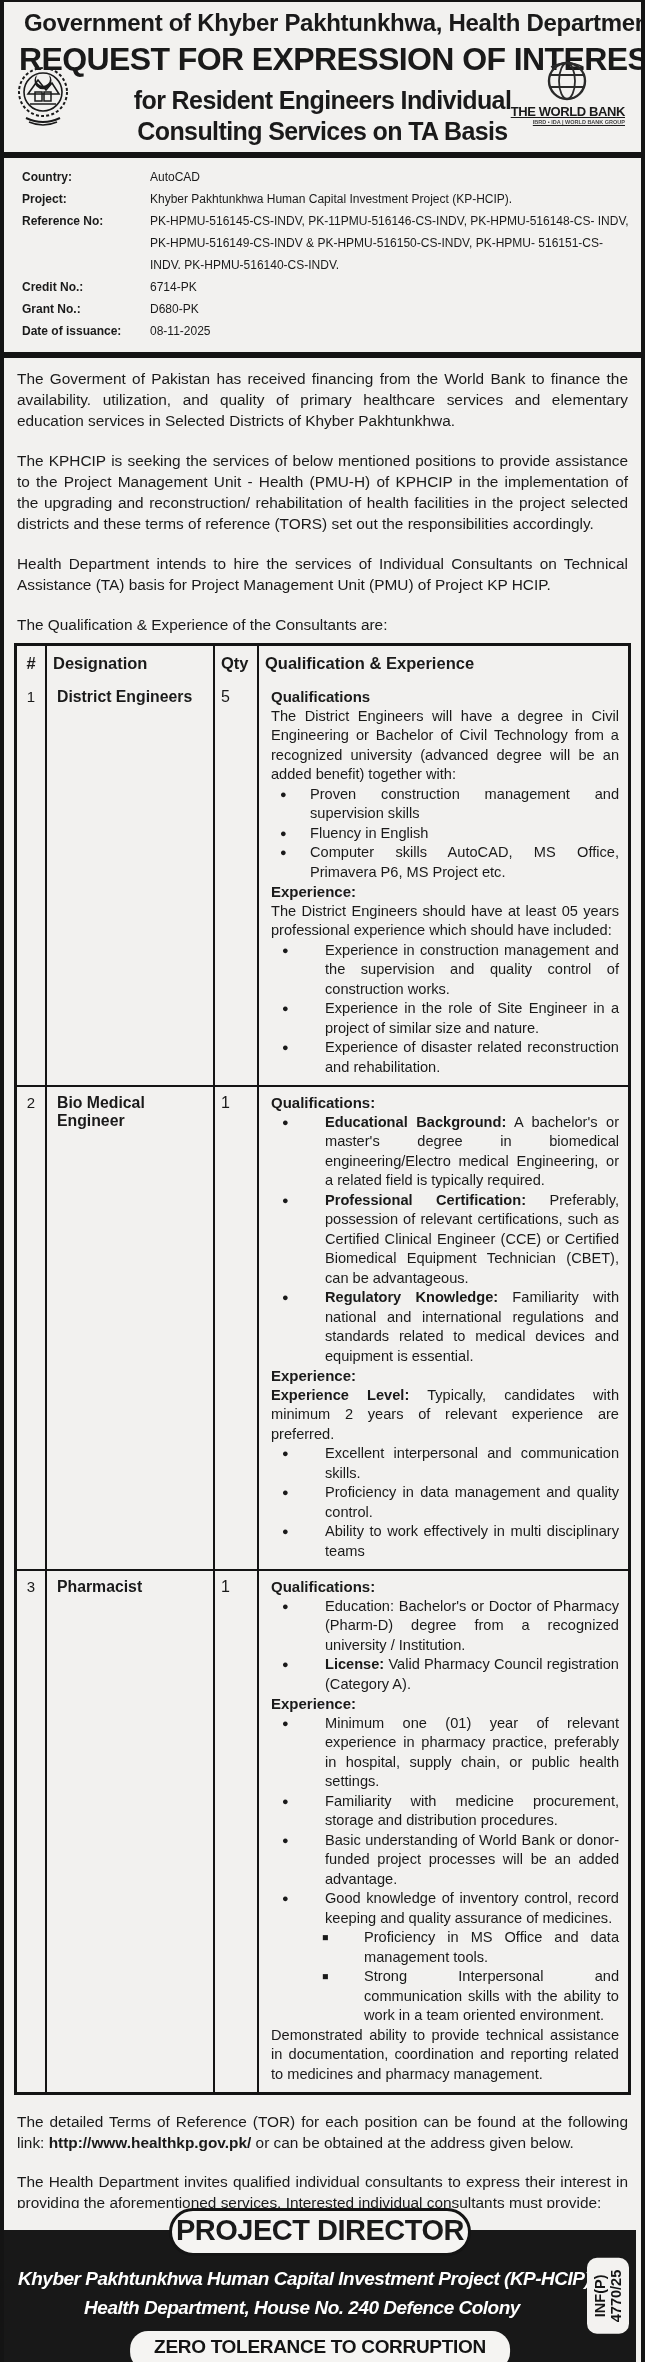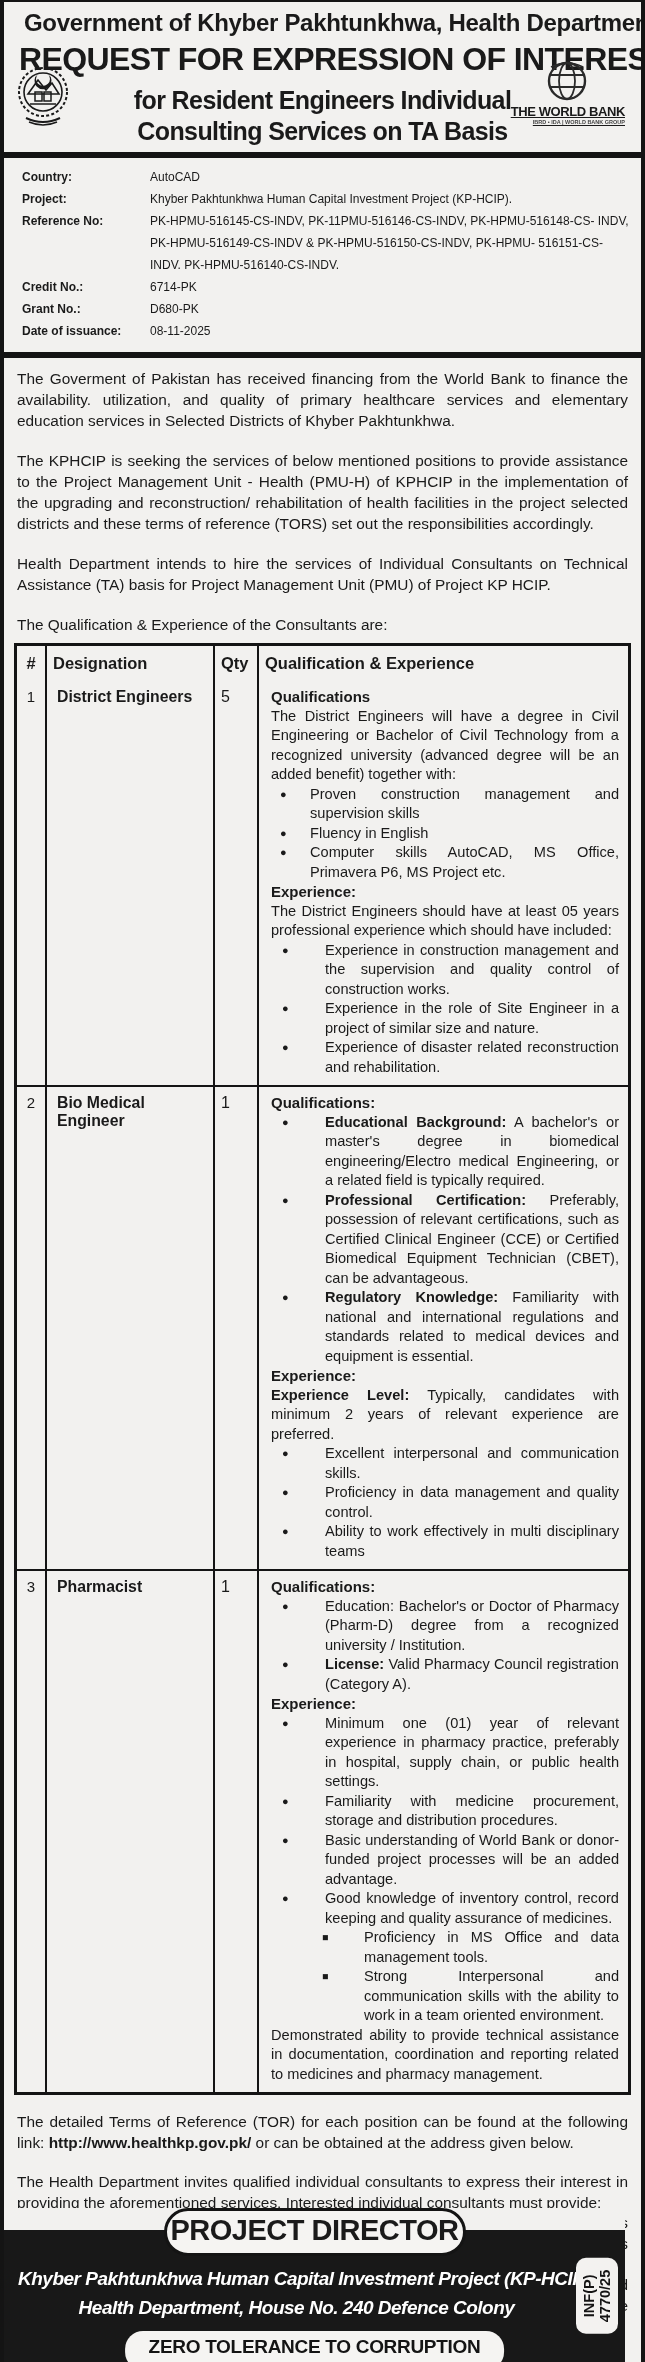--- a/index.html
+++ b/index.html
@@ -53,21 +53,21 @@
   .td{border-right:2px solid #141414;padding:7px 6px;}
   .td:last-child{border-right:none;padding-left:12px;}
   .thead .td{font-size:16.5px;font-weight:bold;padding:8px 6px;}
   .c-num{text-align:center;padding-left:2px;padding-right:2px;}
   .c-des{font-size:15.8px;font-weight:bold;padding-left:10px;}
   .c-qty{}
   .c-qual{font-size:14.6px;line-height:19.5px;padding:6px 9px 8px;}
   .cell-heading{font-weight:bold;font-size:15px;}
   .c-num.body-cell{font-size:15px;}
   
-  .footer{position:absolute;left:0;right:16px;bottom:0;background:#f2f1ef;}
+  .footer{position:absolute;left:0;right:5px;bottom:0;background:#f2f1ef;}
   .pd-pill{
     position:relative;z-index:2;width:296px;margin:0 auto -26px;
     background:#f5f4f2;border:3.5px solid #141414;border-radius:28px;
     text-align:center;font-weight:bold;font-size:29px;letter-spacing:-0.5px;
     padding:3px 0 6px;
   }
   .bar{position:relative;background:#181818;color:#fff;padding:34px 50px 40px 14px;text-align:center;}
   .addr{font-size:19px;font-weight:bold;letter-spacing:-0.5px;line-height:29px;white-space:nowrap;font-style:italic;}
   .zero-pill{
     position:absolute;left:50%;bottom:-8px;transform:translateX(-50%);

